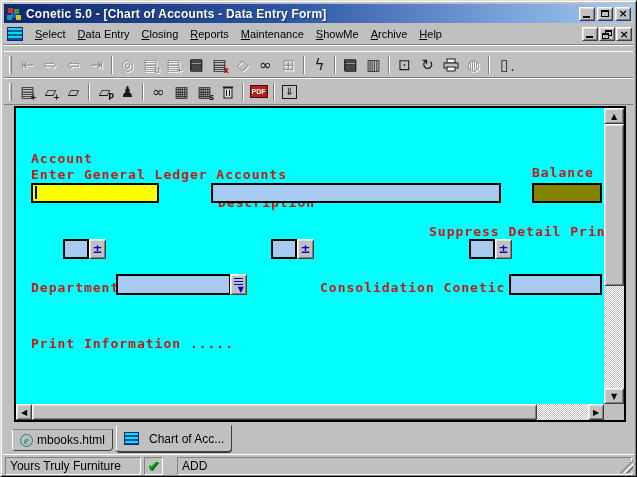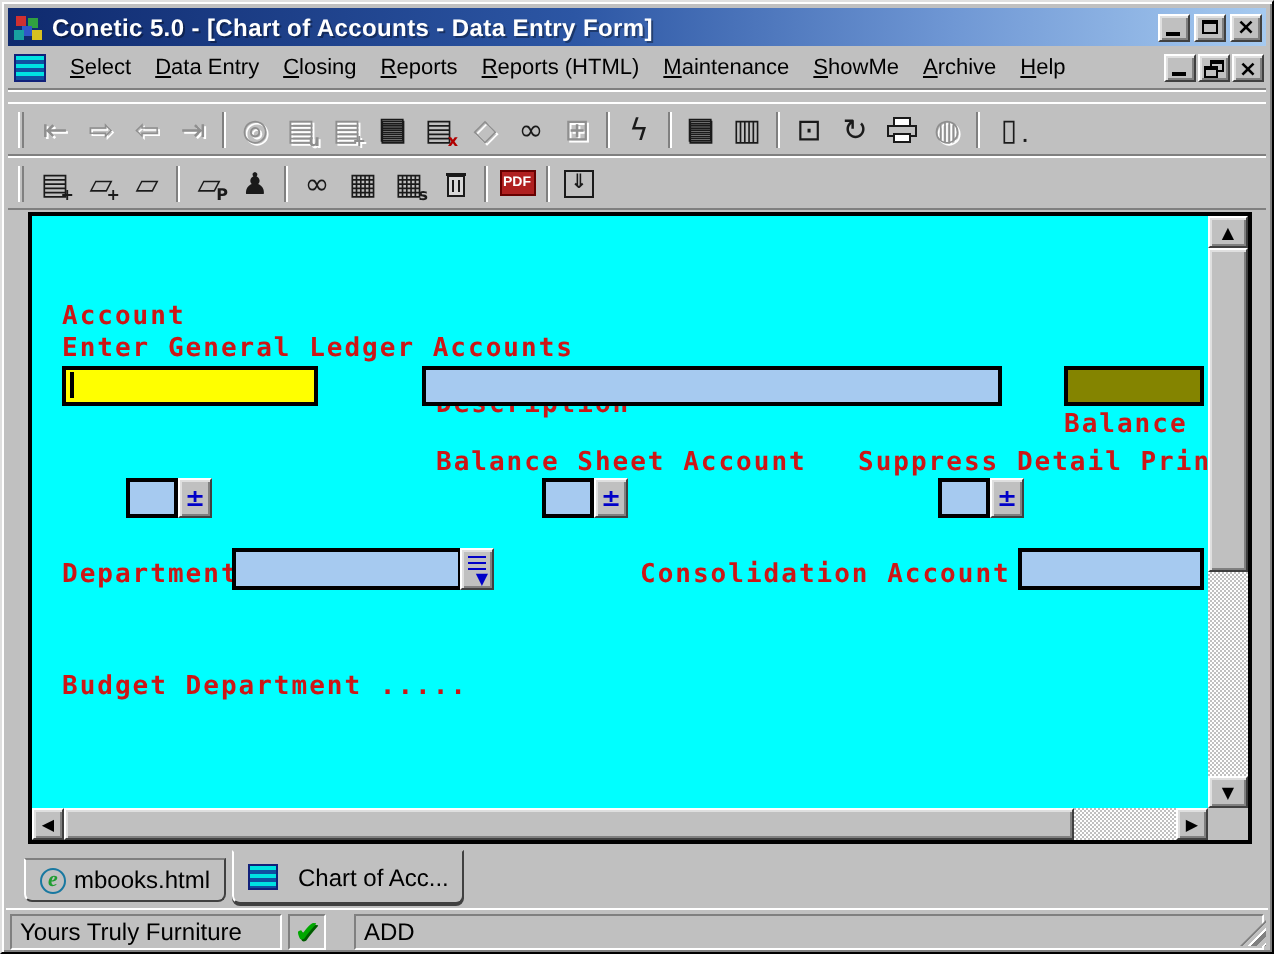--- a/index.html
+++ b/index.html
@@ -152,21 +152,20 @@
     </div>
   </div>
 
   <div class="menubar">
     <div class="mdi-icon"></div>
     <div id="menu-items" style="display:flex;">
         <div class="menu-item"><u>S</u>elect</div>
         <div class="menu-item"><u>D</u>ata Entry</div>
         <div class="menu-item"><u>C</u>losing</div>
         <div class="menu-item"><u>R</u>eports</div>
-        <div class="menu-item"><u>R</u>eports (HTML)</div>
         <div class="menu-item"><u>M</u>aintenance</div>
         <div class="menu-item"><u>S</u>howMe</div>
         <div class="menu-item"><u>A</u>rchive</div>
         <div class="menu-item"><u>H</u>elp</div>
       </div>
     <div class="mdibtns">
       <div class="wbtn">
           <span class="g-min"></span>
         </div>
       <div class="wbtn">
@@ -317,28 +316,27 @@
       </div>
     </div>
 
   <div class="form-frame">
     <div class="canvas">
 
       <div class="flabel" style="left:15px; top:17px;margin-top:42px;">Enter General Ledger Accounts</div>
 
       <div class="flabel" style="left:15px; top:43px;text-align:right;">Account</div>
       <div class="flabel" style="left:202px; top:57px;margin-top:30px;">Description</div>
-      <div class="flabel" style="left:516px; top:57px;margin-top:40px;">Balance</div>
+      <div class="flabel" style="left:516px; top:57px;">Balance</div>
 
       <input class="fld yellow" style="left: 15px; top: 75px; width: 128px;" value="">
       <span class="caret" style="left:19px; top:78px;"></span>
       <input class="fld" style="left: 195px; top: 75px; width: 290px;" value="">
       <input class="fld olive" style="left: 516px; top: 75px; width: 70px;" value="">
 
-      <div class="flabel" style="left:202px; top:116px;">Balance Sheet Account</div>
       <div class="flabel" style="left:413px; top:116px;">Suppress Detail Print</div>
 
       <div class="spin" style="left:47px; top:131px;">
         <input value="" style="">
         <div class="sbtn">
             <span>±</span>
           </div>
       </div>
       <div class="spin" style="left:255px; top:131px;">
         <input value="" style="">
@@ -354,24 +352,24 @@
       </div>
 
       <div class="flabel" style="left:15px; top:172px;">Department</div>
       <div class="combo" style="left:100px; top:166px;">
         <input style="width: 115px;" value="">
         <div class="cbtn">
           <span class="lines"></span>
           <span class="dn">▼</span>
         </div>
       </div>
-      <div class="flabel" style="left:304px; top:172px;">Consolidation Account</div>
+      <div class="flabel" style="left:304px; top:172px;">Consolidation Conetic</div>
       <input class="fld" style="left: 493px; top: 166px; width: 93px; height: 21px;" value="">
 
-      <div class="flabel" style="left:15px; top:228px;">Budget Department .....</div>
+      <div class="flabel" style="left:15px; top:228px;">Print Information .....</div>
     </div>
 
     <div class="vscroll track-bg">
       <div class="sb-btn" style="left:0; top:0; width:20px; height:16px;">
           <span>▲</span>
         </div>
       <div class="thumb" style="left:0; top:16px; width:20px; height:162px;"></div>
       <div class="sb-btn" style="left:0; bottom:0; width:20px; height:16px;">
           <span>▼</span>
         </div>

